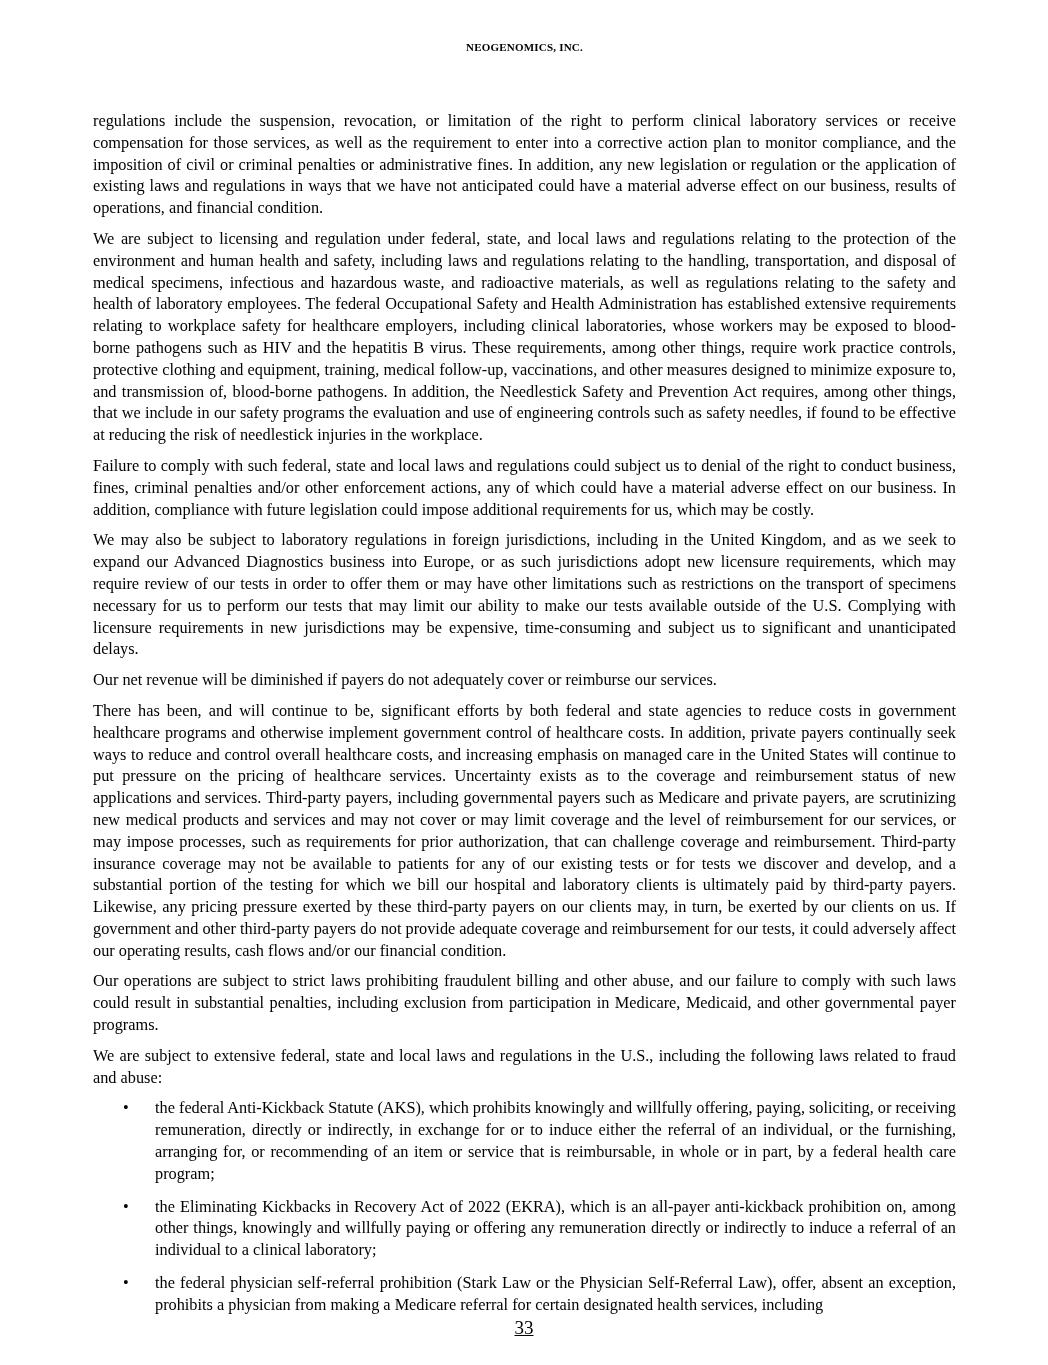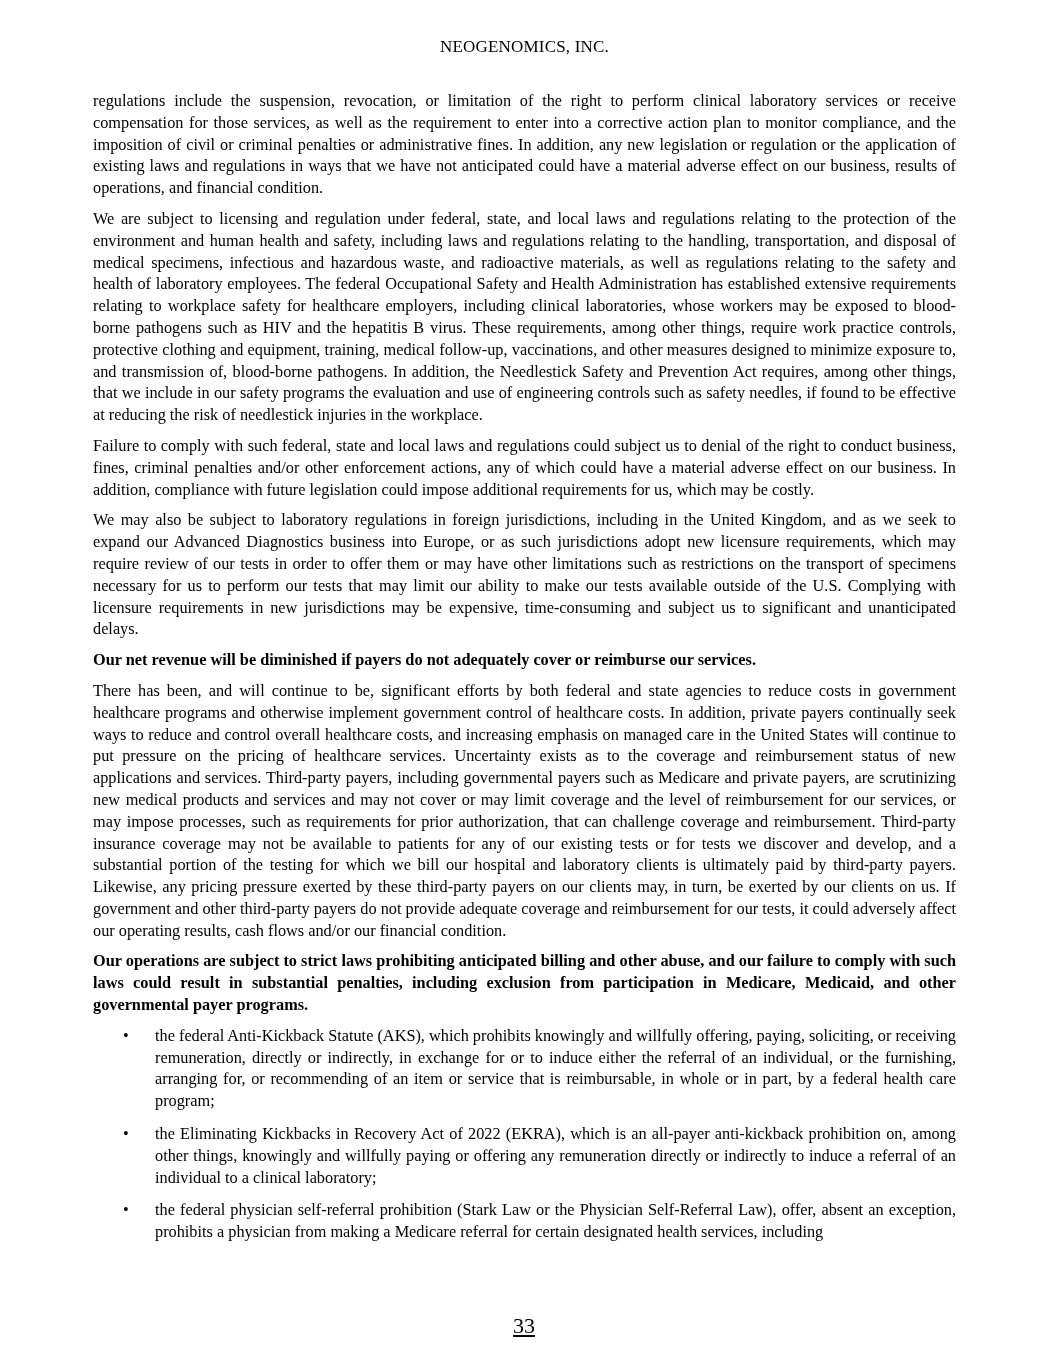--- a/index.html
+++ b/index.html
@@ -13,37 +13,37 @@
     width: 1048px;
     height: 1365px;
     background: #ffffff;
     color: #000000;
     font-family: "Liberation Serif", "DejaVu Serif", serif;
     padding: 30px 92px 0 93px;
     overflow: hidden;
   }
   .doc-title {
     text-align: center;
-    font-weight: normal;
-    font-size: 17px;
+    font-weight: bold;
+    font-size: 11px;
     line-height: 22px;
     margin: 6px 0 0 0;
     letter-spacing: 0.2px;
   }
   .content {
-    margin-top: 32px;
+    margin-top: 52px;
     font-size: 16.3px;
     line-height: 21.8px;
     text-align: justify;
   }
   .para {
     margin: 0 0 9px 0;
   }
   .heading {
-    font-weight: bold;
+    font-weight: normal;
     margin: 0 0 9px 0;
   }
   .bullet-item {
     display: flex;
     margin: 0 0 11px 30px;
   }
   .bullet-marker {
     flex: 0 0 32px;
     width: 32px;
     text-align: left;
@@ -51,21 +51,21 @@
   .bullet-text {
     flex: 1;
     text-align: justify;
   }
   .page-number {
     position: absolute;
     left: 0;
     right: 0;
     bottom: 26px;
     text-align: center;
-    font-size: 22px;
+    font-size: 19px;
     text-decoration: underline;
   }
 </style>
 </head>
 <body>
 
 <div class="page">
 
   <h1 class="doc-title">NEOGENOMICS, INC.</h1>
 
@@ -76,22 +76,23 @@
     <p class="para">We are subject to licensing and regulation under federal, state, and local laws and regulations relating to the protection of the environment and human health and safety, including laws and regulations relating to the handling, transportation, and disposal of medical specimens, infectious and hazardous waste, and radioactive materials, as well as regulations relating to the safety and health of laboratory employees. The federal Occupational Safety and Health Administration has established extensive requirements relating to workplace safety for healthcare employers, including clinical laboratories, whose workers may be exposed to blood-borne pathogens such as HIV and the hepatitis B virus. These requirements, among other things, require work practice controls, protective clothing and equipment, training, medical follow-up, vaccinations, and other measures designed to minimize exposure to, and transmission of, blood-borne pathogens. In addition, the Needlestick Safety and Prevention Act requires, among other things, that we include in our safety programs the evaluation and use of engineering controls such as safety needles, if found to be effective at reducing the risk of needlestick injuries in the workplace.</p>
 
     <p class="para">Failure to comply with such federal, state and local laws and regulations could subject us to denial of the right to conduct business, fines, criminal penalties and/or other enforcement actions, any of which could have a material adverse effect on our business. In addition, compliance with future legislation could impose additional requirements for us, which may be costly.</p>
 
     <p class="para">We may also be subject to laboratory regulations in foreign jurisdictions, including in the United Kingdom, and as we seek to expand our Advanced Diagnostics business into Europe, or as such jurisdictions adopt new licensure requirements, which may require review of our tests in order to offer them or may have other limitations such as restrictions on the transport of specimens necessary for us to perform our tests that may limit our ability to make our tests available outside of the U.S. Complying with licensure requirements in new jurisdictions may be expensive, time-consuming and subject us to significant and unanticipated delays.</p>
 
     <p class="heading">Our net revenue will be diminished if payers do not adequately cover or reimburse our services.</p>
 
     <p class="para">There has been, and will continue to be, significant efforts by both federal and state agencies to reduce costs in government healthcare programs and otherwise implement government control of healthcare costs. In addition, private payers continually seek ways to reduce and control overall healthcare costs, and increasing emphasis on managed care in the United States will continue to put pressure on the pricing of healthcare services. Uncertainty exists as to the coverage and reimbursement status of new applications and services. Third-party payers, including governmental payers such as Medicare and private payers, are scrutinizing new medical products and services and may not cover or may limit coverage and the level of reimbursement for our services, or may impose processes, such as requirements for prior authorization, that can challenge coverage and reimbursement. Third-party insurance coverage may not be available to patients for any of our existing tests or for tests we discover and develop, and a substantial portion of the testing for which we bill our hospital and laboratory clients is ultimately paid by third-party payers. Likewise, any pricing pressure exerted by these third-party payers on our clients may, in turn, be exerted by our clients on us. If government and other third-party payers do not provide adequate coverage and reimbursement for our tests, it could adversely affect our operating results, cash flows and/or our financial condition.</p>
 
-    <p class="heading">Our operations are subject to strict laws prohibiting anticipated billing and other abuse, and our failure to comply with such laws could result in substantial penalties, including exclusion from participation in Medicare, Medicaid, and other governmental payer programs.</p>
+    <p class="heading">Our operations are subject to strict laws prohibiting fraudulent billing and other abuse, and our failure to comply with such laws could result in substantial penalties, including exclusion from participation in Medicare, Medicaid, and other governmental payer programs.</p>
 
+    <p class="para">We are subject to extensive federal, state and local laws and regulations in the U.S., including the following laws related to fraud and abuse:</p>
 
     <div class="bullet-item">
       <span class="bullet-marker">•</span>
       <span class="bullet-text">the federal Anti-Kickback Statute (AKS), which prohibits knowingly and willfully offering, paying, soliciting, or receiving remuneration, directly or indirectly, in exchange for or to induce either the referral of an individual, or the furnishing, arranging for, or recommending of an item or service that is reimbursable, in whole or in part, by a federal health care program;</span>
     </div>
 
     <div class="bullet-item">
       <span class="bullet-marker">•</span>
       <span class="bullet-text">the Eliminating Kickbacks in Recovery Act of 2022 (EKRA), which is an all-payer anti-kickback prohibition on, among other things, knowingly and willfully paying or offering any remuneration directly or indirectly to induce a referral of an individual to a clinical laboratory;</span>
     </div>

